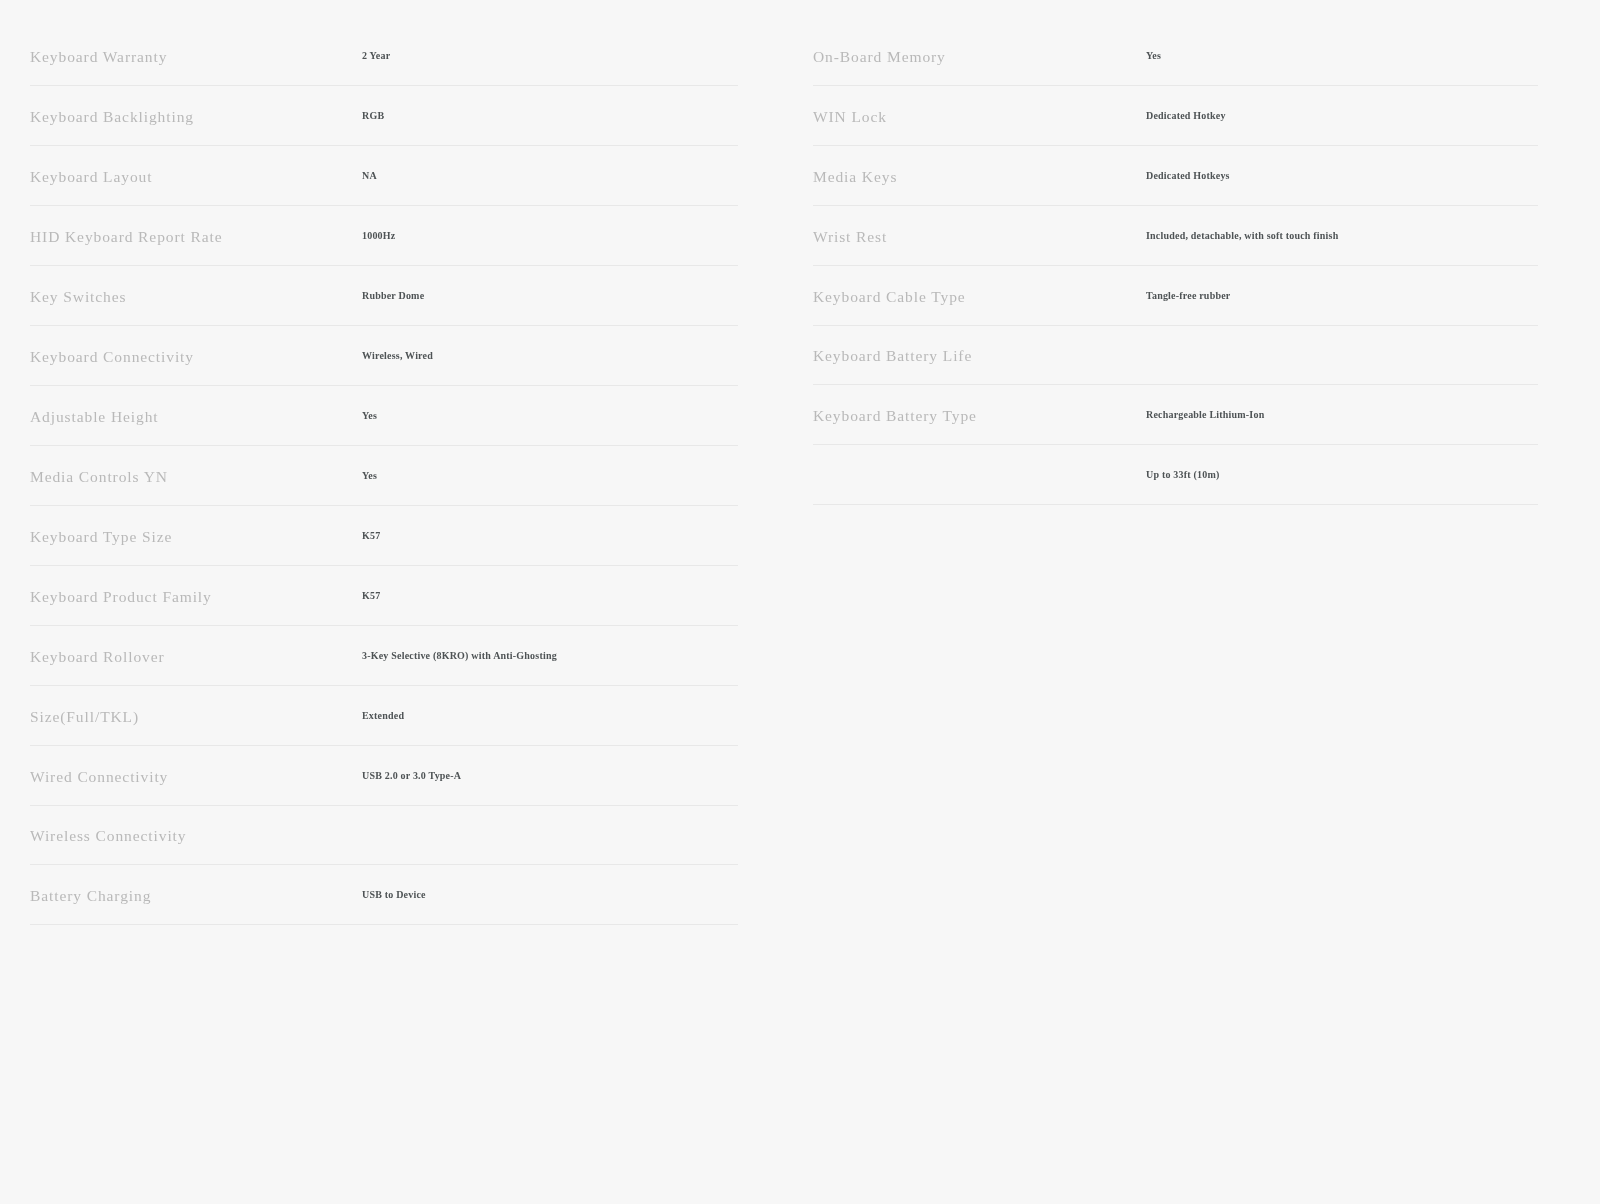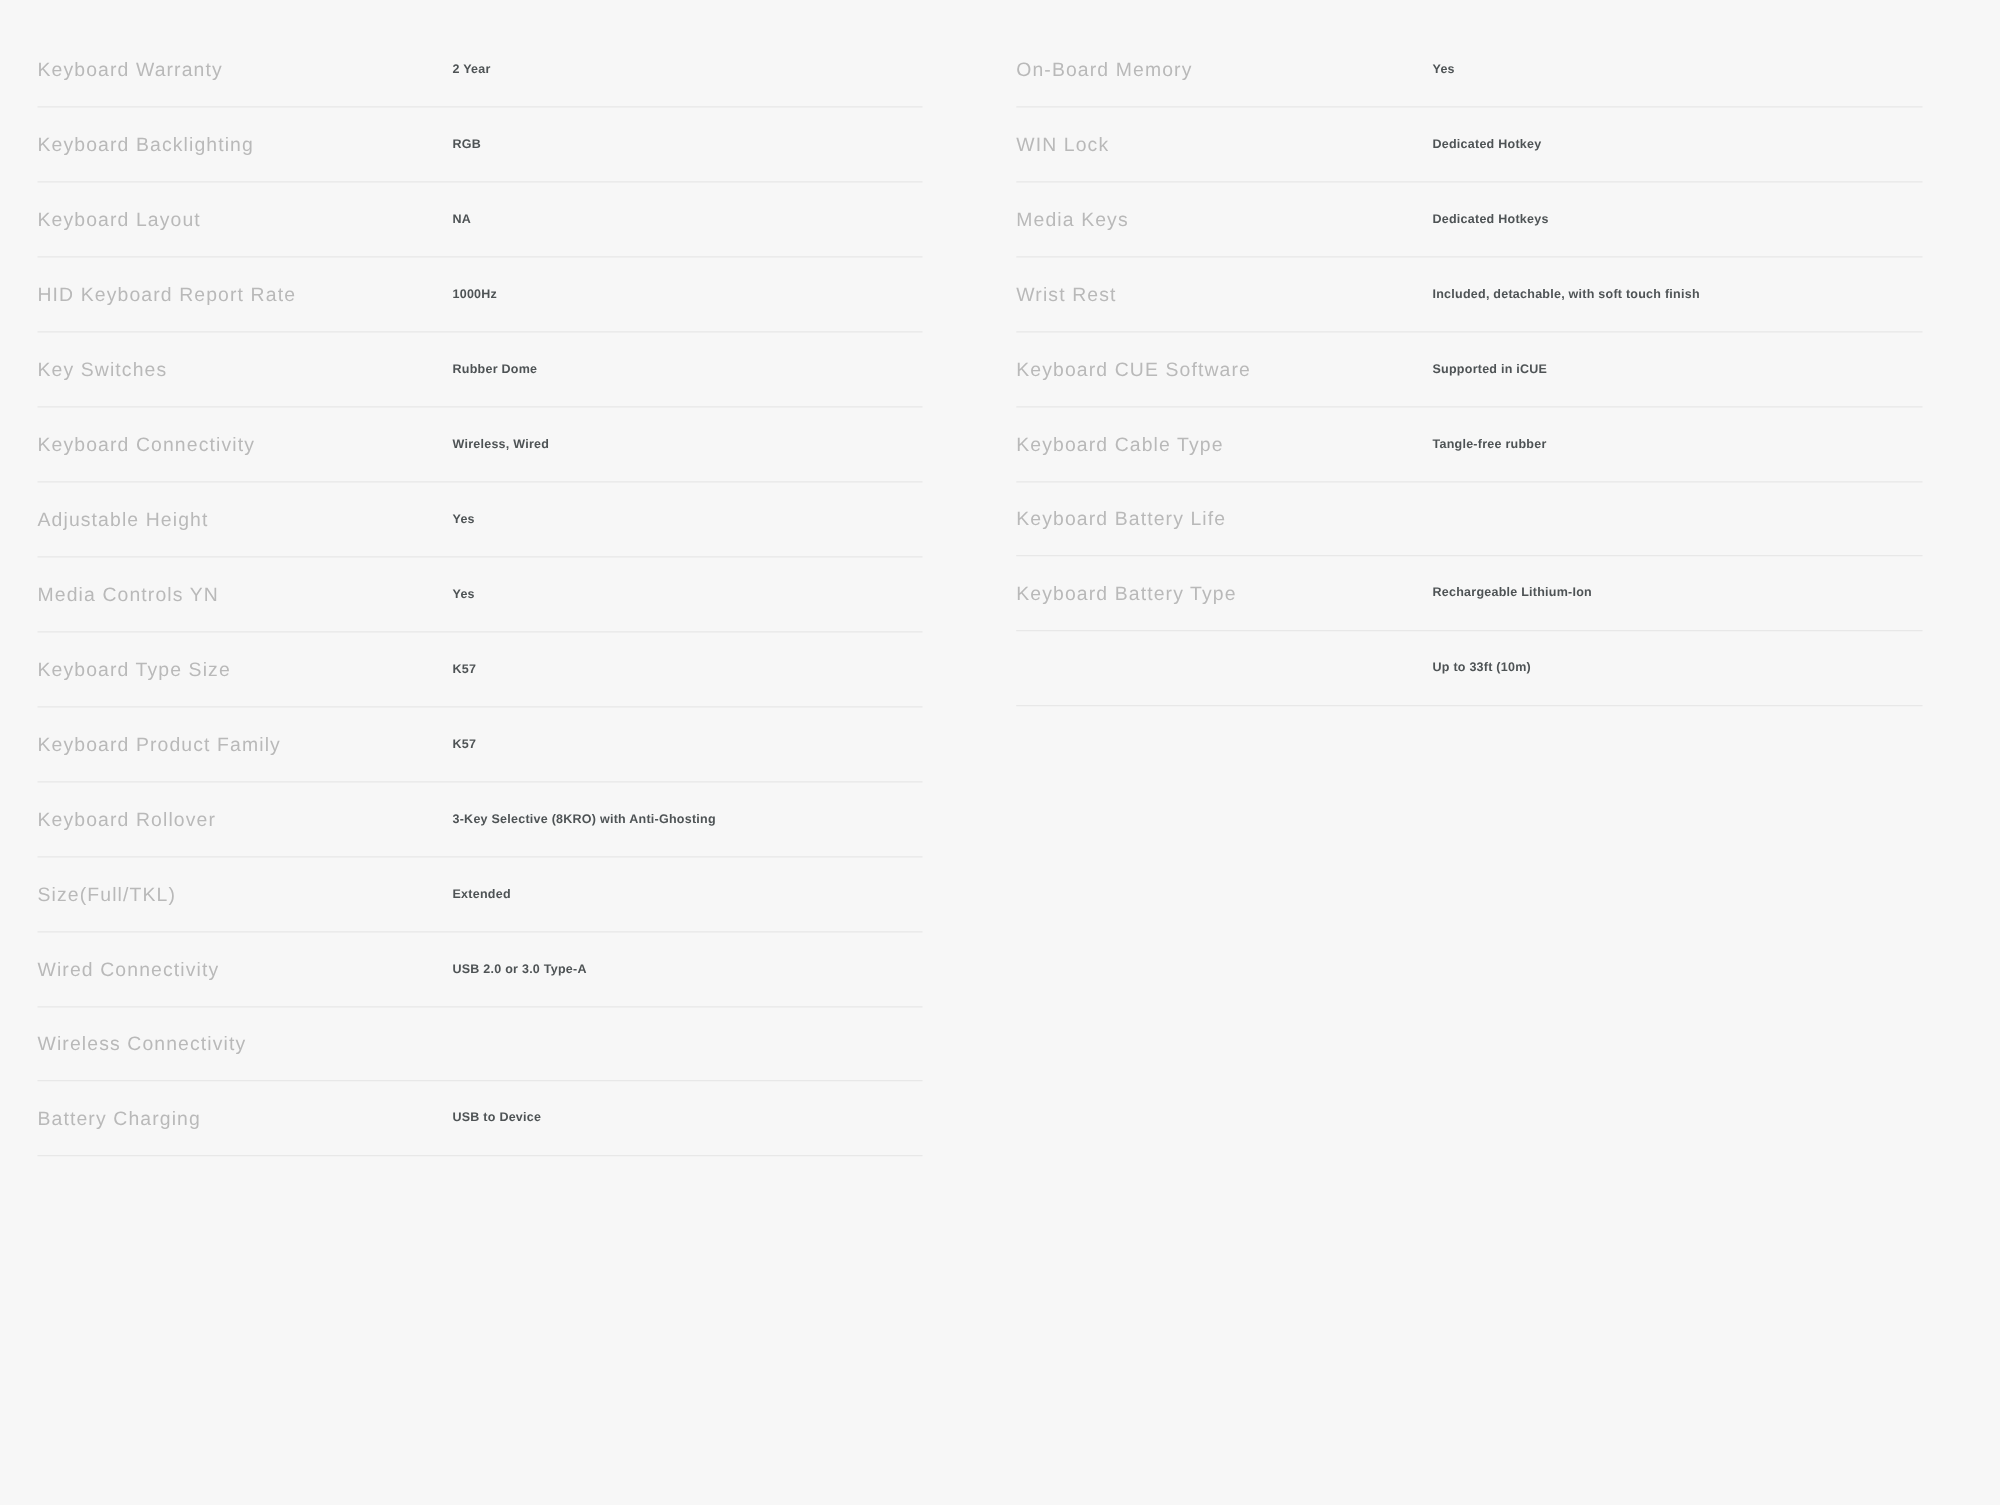--- a/index.html
+++ b/index.html
@@ -35,20 +35,21 @@
     padding-left: 75px;
   }
   .spec-row {
     display: flex;
     align-items: flex-end;
     border-bottom: 1px solid #e8e8e8;
     box-sizing: border-box;
     padding-top: 18px;
     padding-bottom: 18px;
     min-height: 56px;
+    font-family: Liberation Serif, serif;
   }
   .spec-column.left .spec-row {
     width: 708px;
   }
   .spec-column.right .spec-row {
     width: 725px;
   }
   .spec-label {
     flex: 0 0 auto;
     font-size: 15.5px;
@@ -158,24 +159,20 @@
       </div>
       <div class="spec-row">
         <div class="spec-label">Media Keys</div>
         <div class="spec-value">Dedicated Hotkeys</div>
       </div>
       <div class="spec-row">
         <div class="spec-label">Wrist Rest</div>
         <div class="spec-value">Included, detachable, with soft touch finish</div>
       </div>
       <div class="spec-row">
-        <div class="spec-label">Keyboard CUE Software</div>
-        <div class="spec-value">Supported in iCUE</div>
-      </div>
-      <div class="spec-row">
         <div class="spec-label">Keyboard Cable Type</div>
         <div class="spec-value">Tangle-free rubber</div>
       </div>
       <div class="spec-row">
         <div class="spec-label">Keyboard Battery Life</div>
       </div>
       <div class="spec-row">
         <div class="spec-label">Keyboard Battery Type</div>
         <div class="spec-value">Rechargeable Lithium-Ion</div>
       </div>

